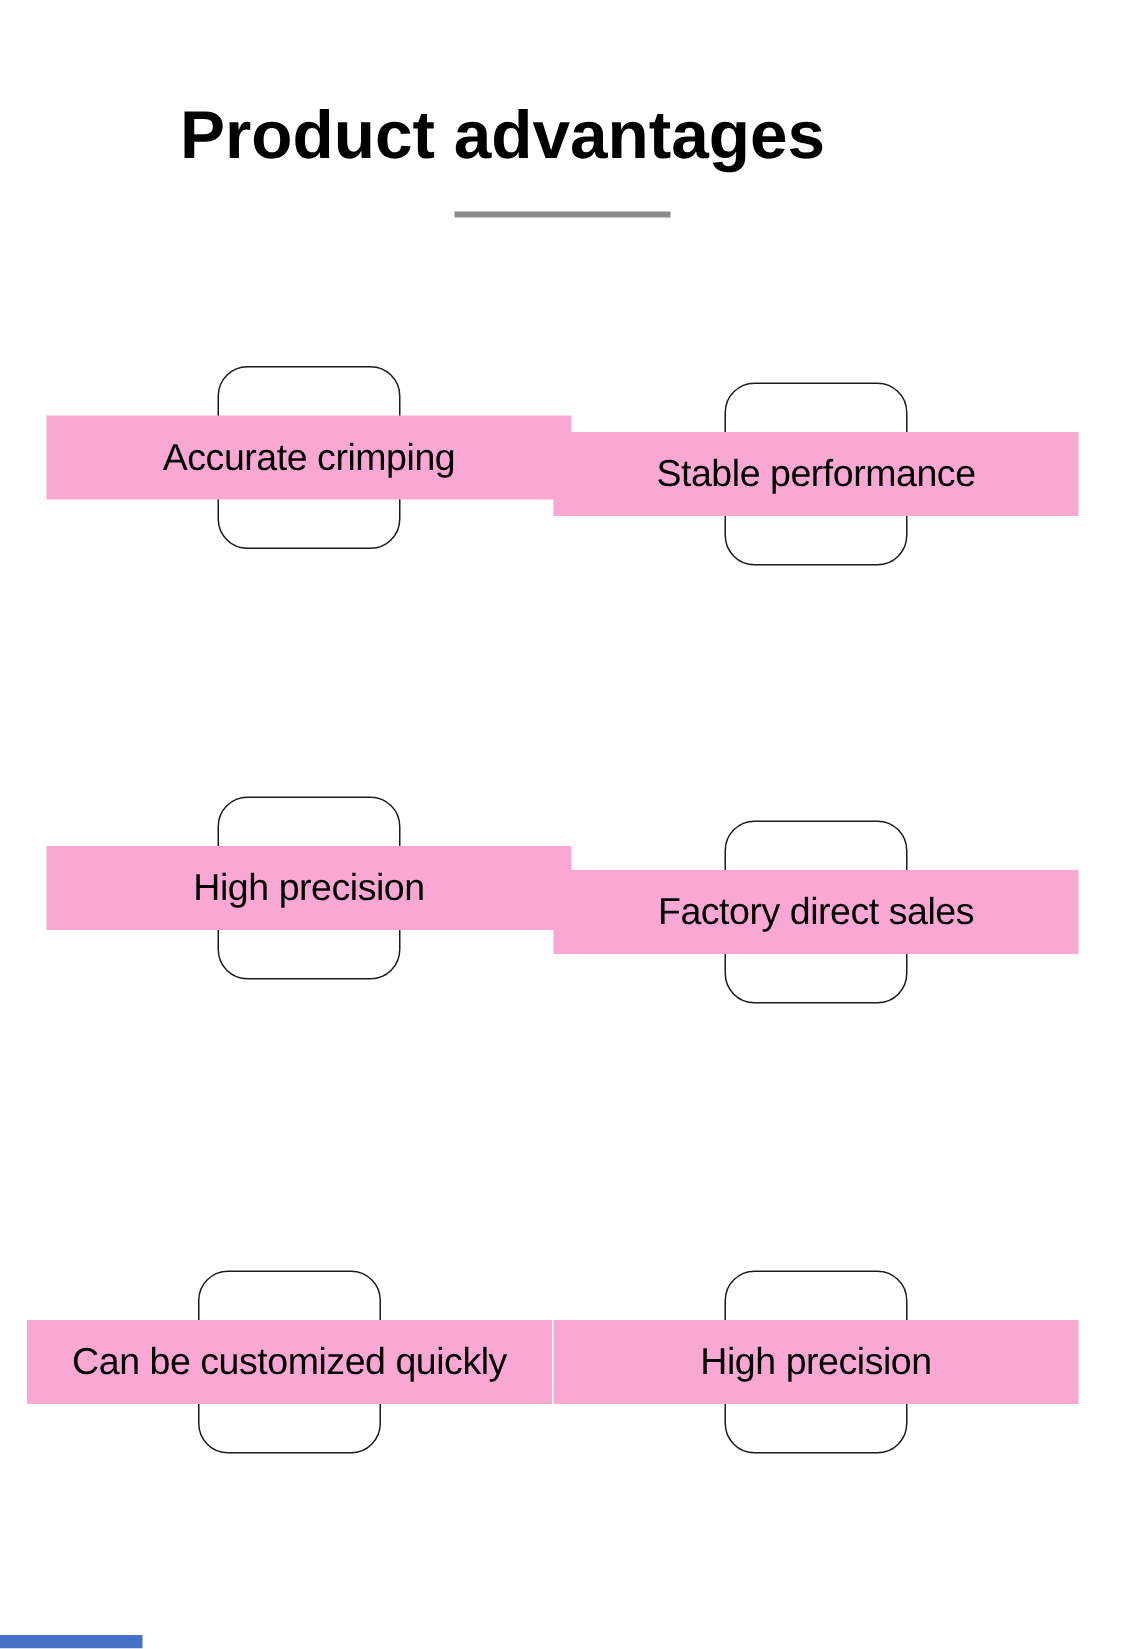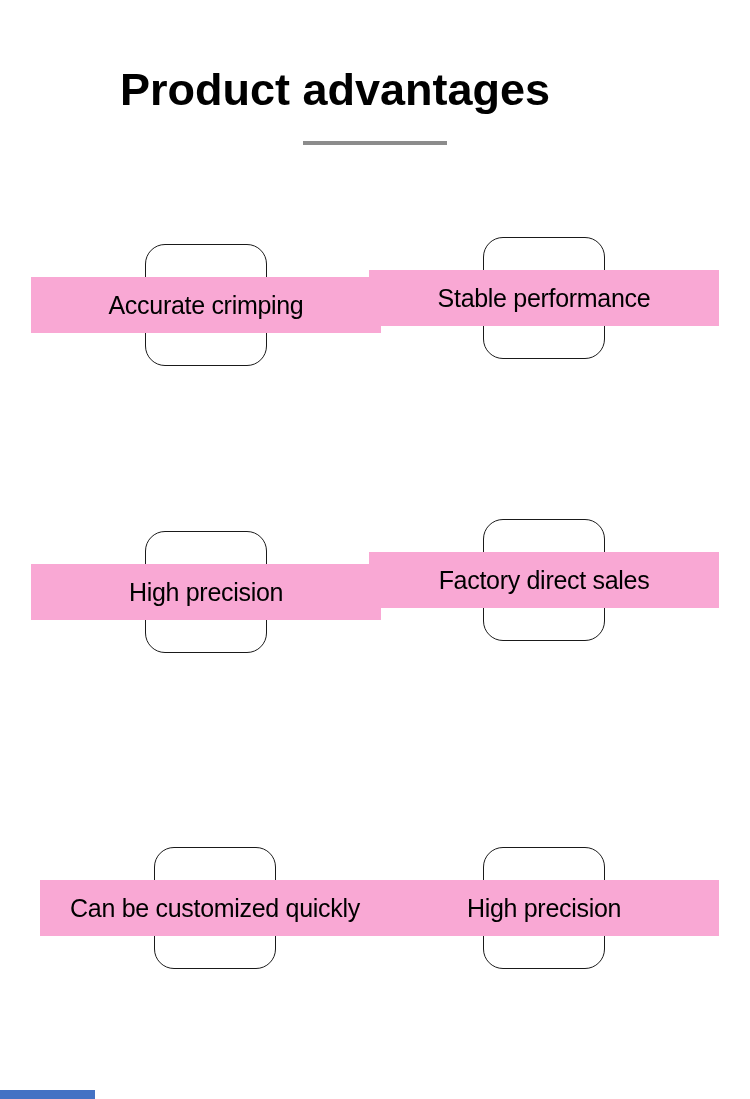--- a/index.html
+++ b/index.html
@@ -54,24 +54,24 @@
     align-items: center;
     justify-content: center;
     font-size: 25px;
     letter-spacing: -0.3px;
     color: #000000;
     white-space: nowrap;
   }
 
   
   .pos-r1c1 { left: 145px; top: 244px; }
-  .pos-r1c2 { left: 483px; top: 237px; }
+  .pos-r1c2 { left: 483px; top: 255px; }
   .pos-r2c1 { left: 145px; top: 531px; }
-  .pos-r2c2 { left: 483px; top: 519px; }
-  .pos-r3c1 { left: 154px; top: 847px; }
+  .pos-r2c2 { left: 483px; top: 547px; }
+  .pos-r3c1 { left: 132px; top: 847px; }
   .pos-r3c2 { left: 483px; top: 847px; }
 
   
   .bottom-bar {
     position: absolute;
     left: 0;
     top: 1090px;
     width: 95px;
     height: 9px;
   }

